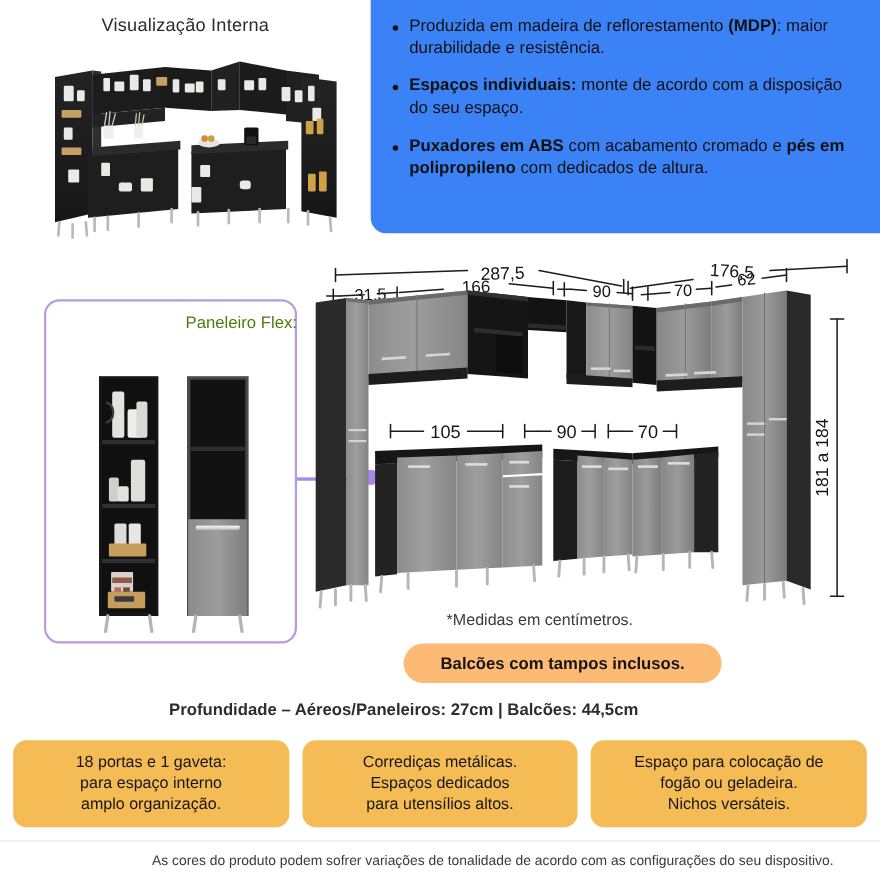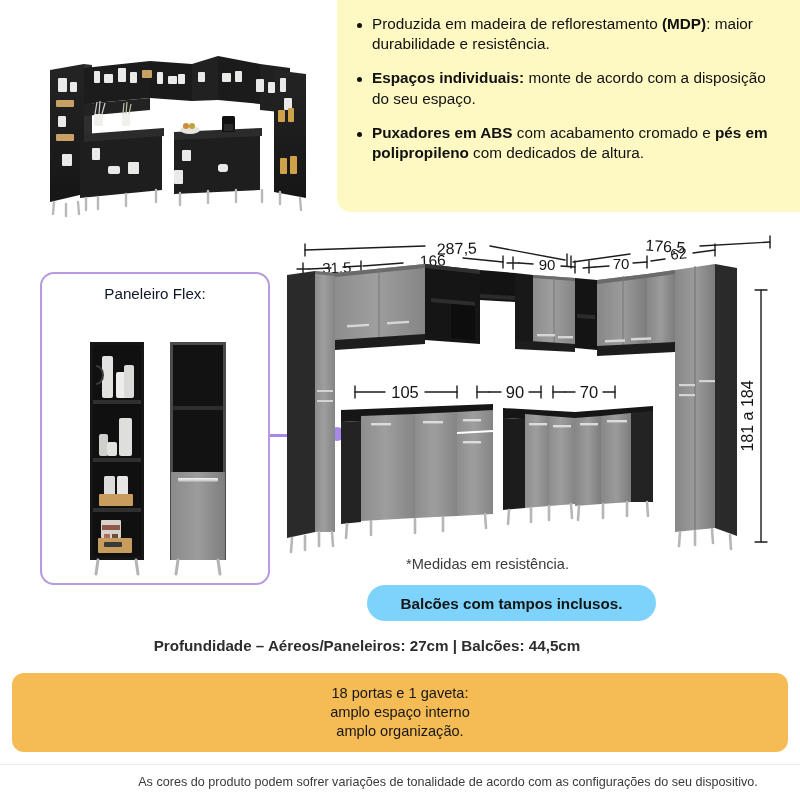--- a/index.html
+++ b/index.html
@@ -20,21 +20,21 @@
   #internal-view{left:0;top:0;width:337px;height:232px;}
   #internal-title{
     position:absolute;left:0;top:14px;width:337px;text-align:center;
     font-size:16.5px;color:#2b2b2b;letter-spacing:.2px;
   }
   #internal-art{position:absolute;left:22px;top:38px;width:295px;height:190px;}
 
   
   #bullets-panel{
     left:337px;top:0;width:463px;height:212px;
-    background:#fef9c3;
+    background:#3b82f6;
     border-bottom-left-radius:14px;
     box-sizing:border-box;
     padding:14px 16px 10px 18px;
   }
   .bullet{
     display:flex;align-items:flex-start;
     margin-bottom:14px;
   }
   .bullet:last-child{margin-bottom:0;}
   .bullet .dot{
@@ -47,41 +47,41 @@
   .bullet .btxt b{font-weight:bold;}
 
   
   #paneleiro-box{
     left:40px;top:272px;width:230px;height:313px;
     border:2.2px solid #b79ae0;border-radius:14px;
     box-sizing:border-box;background:#fff;
   }
   #paneleiro-title{
     position:absolute;left:40px;top:284px;width:230px;
-    text-align:center;font-size:15.2px;line-height:1.38;color:#0f172a;
+    text-align:right;font-size:15.2px;line-height:1.38;color:#4d7c0f;
   }
   #paneleiro-art{position:absolute;left:52px;top:338px;width:206px;height:240px;}
 
   
   #connector{left:267px;top:433.5px;width:74px;height:3px;background:#a787e8;}
   #connector-v{left:266px;top:300px;width:3px;height:134px;background:#a787e8;}
   #connector-dot{left:330px;top:427px;width:14px;height:14px;border-radius:50%;background:#a787e8;}
 
   
   #kitchen-diagram{left:275px;top:232px;width:515px;height:330px;}
 
   
   #measure-note{
     left:406px;top:556px;font-size:14.6px;color:#3b3b3b;
   }
 
   
   #red-pill{
     left:367px;top:585px;width:289px;height:36px;
-    background:#7dd3fc;border-radius:18px;
+    background:#fdba74;border-radius:18px;
     display:flex;align-items:center;justify-content:center;
     font-size:15.2px;font-weight:bold;color:#151515;
   }
 
   
   #depth-line{
     left:0;top:637px;width:734px;text-align:center;
     font-size:15.2px;font-weight:bold;color:#2d2d2d;
   }
 
@@ -103,20 +103,21 @@
     font-size:12.6px;color:#3a3a3a;margin-left:48px;
   }
   #footer-rule{left:0;top:764px;width:800px;height:1px;background:#e9e9e9;}
 </style>
 </head>
 <body>
 
 <div class="stage">
 
   <div class="abs" id="internal-view">
+    <div id="internal-title">Visualização Interna</div>
     <div id="internal-art">
       <svg viewBox="0 0 295 190" width="295" height="190" xmlns="http://www.w3.org/2000/svg">
         <defs>
           <linearGradient id="blk" x1="0" y1="0" x2="1" y2="0">
             <stop offset="0" stop-color="#1d1d1d"></stop>
               <stop offset="1" stop-color="#2e2e2e"></stop>
           </linearGradient>
           <linearGradient id="blk2" x1="0" y1="0" x2="0" y2="1">
             <stop offset="0" stop-color="#242424"></stop>
               <stop offset="1" stop-color="#161616"></stop>
@@ -523,34 +524,48 @@
 
       <g stroke="#1c1c1c" stroke-width="1.4" fill="none" stroke-linecap="round">
         <path d="M486 58 L486 310"></path>
         <path d="M480 58 L492 58"></path>
           <path d="M480 310 L492 310"></path>
       </g>
       <text x="478" y="184" font-size="16" font-family="Liberation Sans, sans-serif" fill="#151515" text-anchor="middle" transform="rotate(-90 478 184)">181 a 184</text>
     </svg>
   </div>
 
-  <div class="abs" id="measure-note">*Medidas em resistência.</div>
+  <div class="abs" id="measure-note">*Medidas em centímetros.</div>
 
   <div class="abs" id="red-pill">
     <span>Balcões com tampos inclusos.</span>
   </div>
 
   <div class="abs" id="depth-line">Profundidade – Aéreos/Paneleiros: 27cm | Balcões: 44,5cm</div>
 
   <div id="feature-cards">
     <div class="fcard">
       <span>
         <span>18 portas e 1 gaveta:</span><br>
-        <span>amplo espaço interno</span><br>
+        <span>para espaço interno</span><br>
         <span>amplo organização.</span>
       </span>
     </div>
+    <div class="fcard">
+      <span>
+        <span>Corrediças metálicas.</span><br>
+        <span>Espaços dedicados</span><br>
+        <span>para utensílios altos.</span>
+      </span>
+    </div>
+    <div class="fcard">
+      <span>
+        <span>Espaço para colocação de</span><br>
+        <span>fogão ou geladeira.</span><br>
+        <span>Nichos versáteis.</span>
+      </span>
+    </div>
   </div>
 
   <div class="abs" id="footer-rule"></div>
   <div class="abs" id="footer-note">As cores do produto podem sofrer variações de tonalidade de acordo com as configurações do seu dispositivo.</div>
 
 </div>
 
 </body></html>

